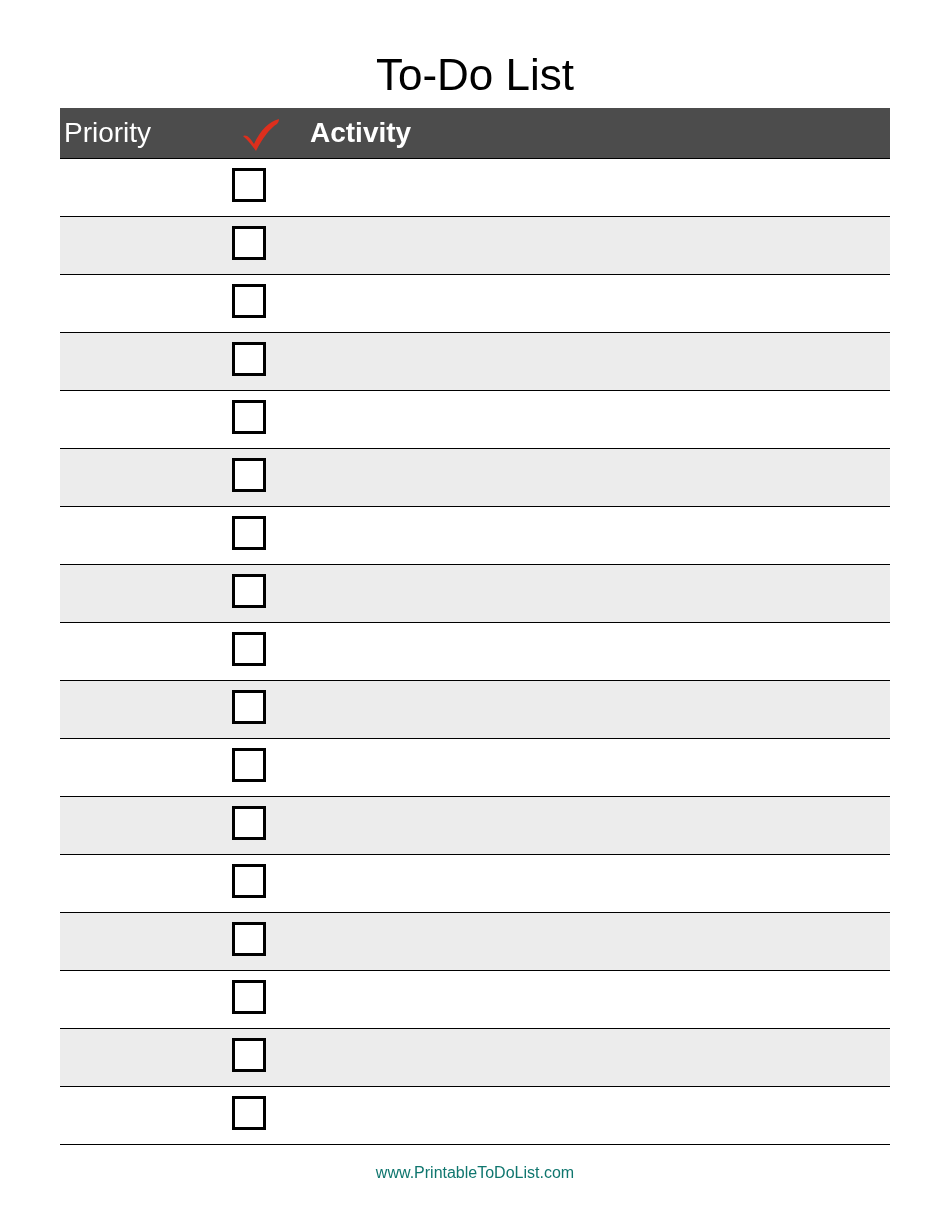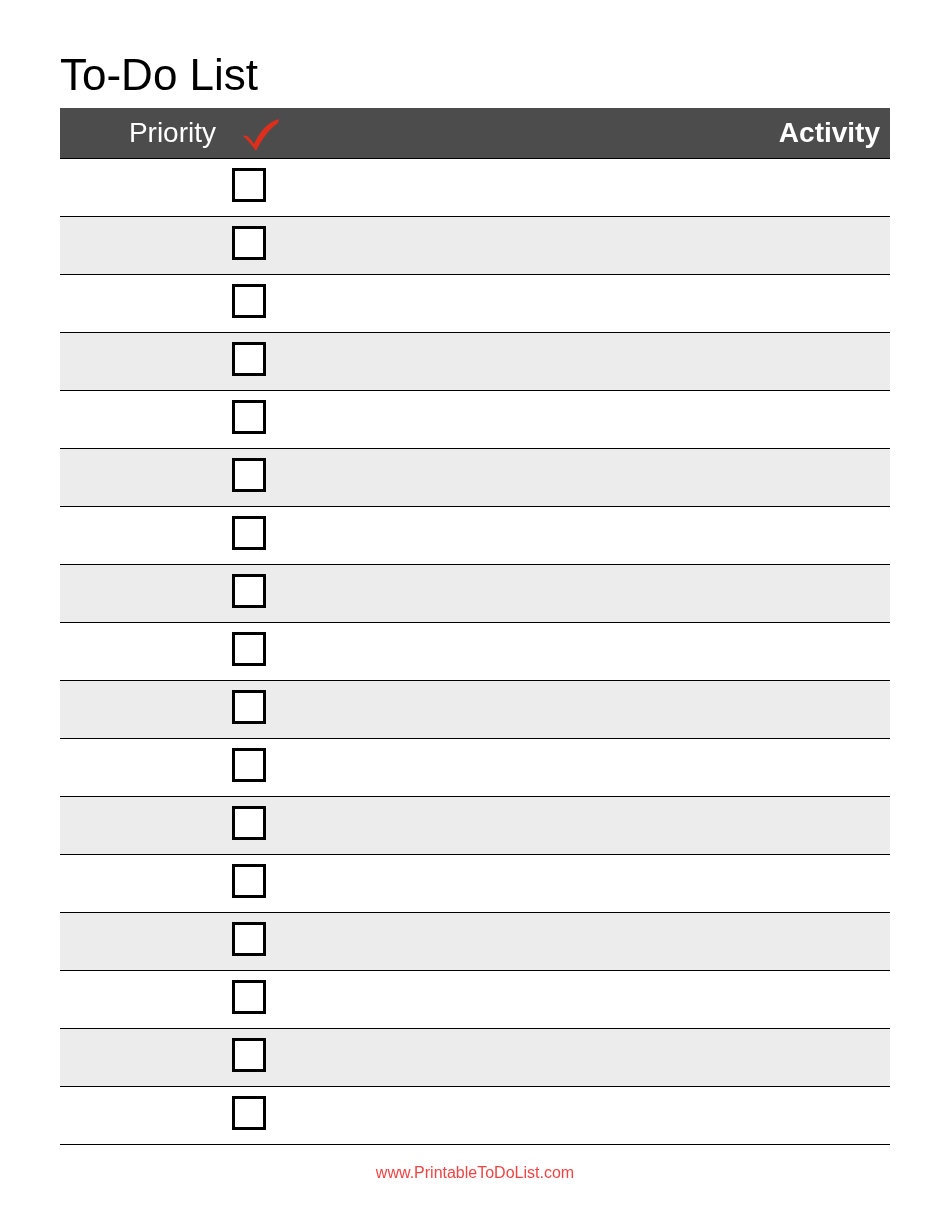--- a/index.html
+++ b/index.html
@@ -11,38 +11,39 @@
     background: #fff;
     font-family: Arial, Helvetica, sans-serif;
   }
   .page {
     width: 950px;
     height: 1230px;
     position: relative;
     padding: 50px 60px 0 60px;
   }
   .title {
+    text-align: center;
     font-size: 44px;
     font-weight: 400;
     margin: 0 0 8px 0;
     color: #000;
   }
   table.todo {
     width: 100%;
     border-collapse: collapse;
     table-layout: fixed;
   }
   table.todo thead th {
     background: #4c4c4c;
     color: #fff;
     font-weight: 400;
     font-size: 28px;
-    text-align: right;
+    text-align: left;
     height: 50px;
-    padding: 6px 10px;
+    padding: 6px 4px;
     border: none;
     vertical-align: middle;
   }
   table.todo thead th.col-priority { width: 166px; }
   table.todo thead th.col-check    { width: 70px; text-align: center; padding:4px 0 0 0;}
   table.todo thead th.col-activity { width: auto; padding-left: 14px; font-weight: bold;}
   table.todo tbody td {
     height: 58px;
     border-top: 1px solid #000;
     border-bottom: 1px solid #000;
@@ -60,21 +61,21 @@
     background: #fff;
   }
   .checkmark-svg { display:block; margin:0 auto; }
   .footer {
     position: absolute;
     bottom: 48px;
     left: 0;
     width: 950px;
     text-align: center;
     font-size: 16px;
-    color: #ef4444;
+    color: #0f766e;
   }
 </style>
 </head>
 <body>
 
 <div class="page">
   <h1 class="title">To-Do List</h1>
 
   <table class="todo">
     <thead>

